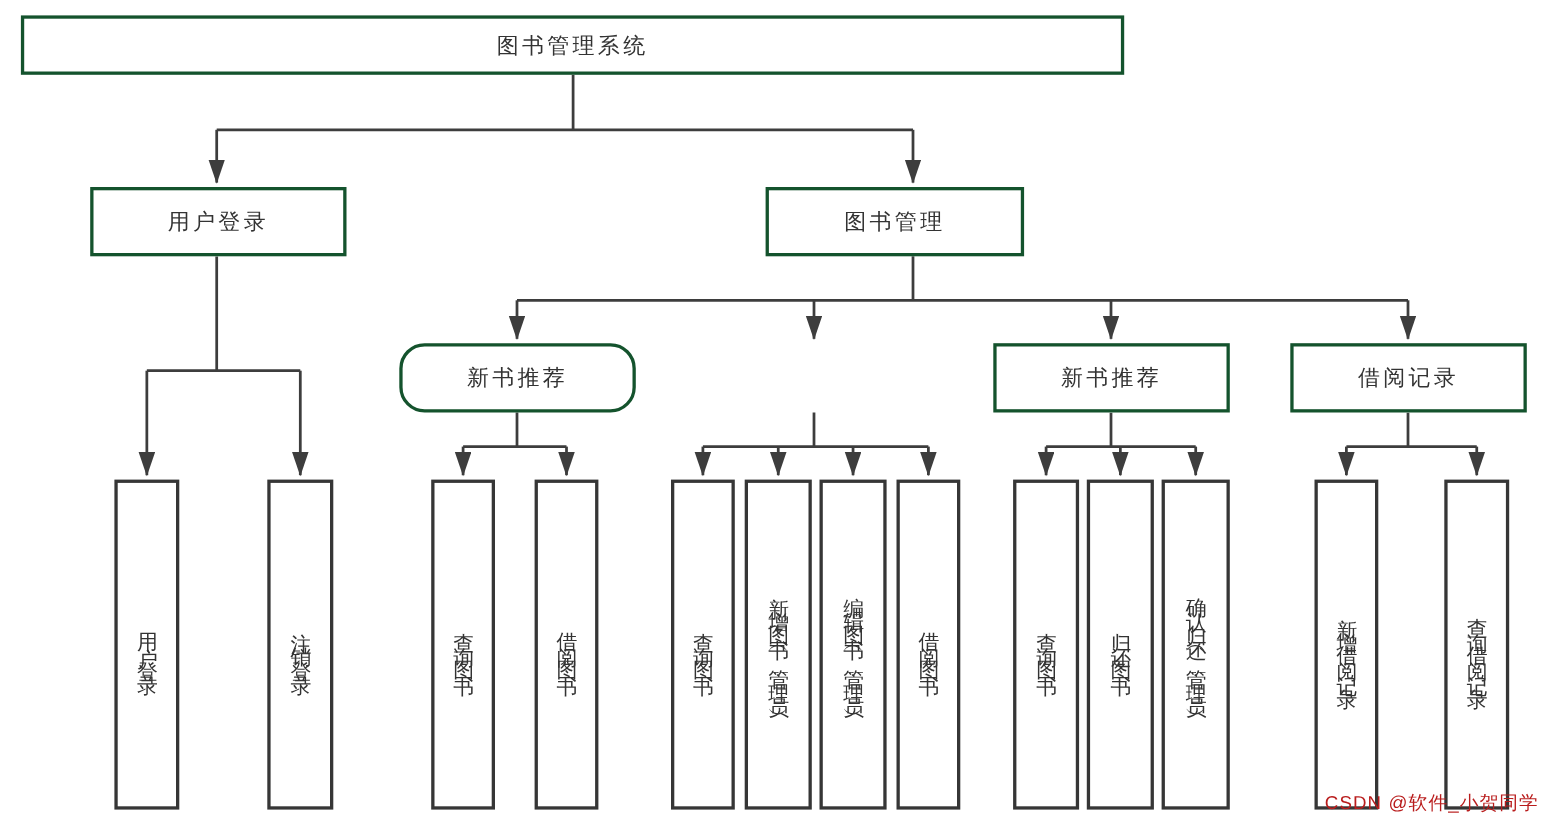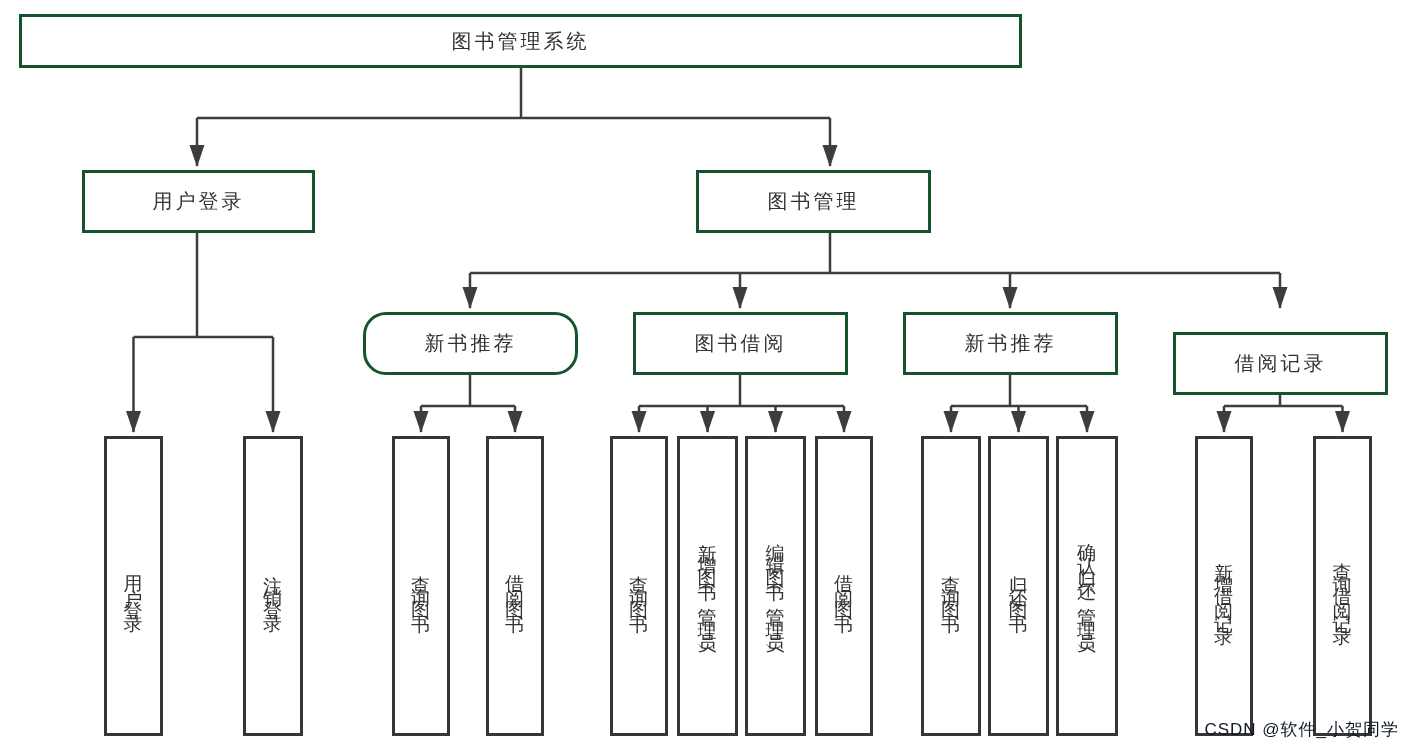--- a/index.html
+++ b/index.html
@@ -22,37 +22,37 @@
     writing-mode:vertical-rl;text-orientation:mixed;
     font-size:19px;line-height:1;letter-spacing:13px;
     max-height:292px;white-space:nowrap;
   }
   #n-root{left:19px;top:14px;width:1003px;height:54px;}
   #n-login{left:82px;top:170px;width:233px;height:63px;}
   #n-bookmgmt{left:696px;top:170px;width:235px;height:63px;}
   #n-newbook{left:363px;top:312px;width:215px;height:63px;border-radius:23px;}
   #n-borrow{left:633px;top:312px;width:215px;height:63px;}
   #n-current{left:903px;top:312px;width:215px;height:63px;}
-  #n-records{left:1173px;top:312px;width:215px;height:63px;margin-top:20px;}
+  #n-records{left:1173px;top:312px;width:215px;height:63px;}
   #lf1{left:104px;width:59px;}
   #lf2{left:243px;width:60px;}
   #lf3{left:392px;width:58px;}
   #lf4{left:486px;width:58px;}
   #lf5{left:610px;width:58px;}
   #lf6{left:677px;width:61px;}
   #lf7{left:745px;width:61px;}
   #lf8{left:815px;width:58px;}
   #lf9{left:921px;width:60px;}
   #lf10{left:988px;width:61px;}
   #lf11{left:1056px;width:62px;}
   #lf12{left:1195px;width:58px;}
   #lf13{left:1313px;width:59px;}
   .watermark{
     position:absolute;right:6px;bottom:6px;z-index:2;
-    font-size:17px;color:#0f172a;letter-spacing:1px;
+    font-size:17px;color:#b91c1c;letter-spacing:1px;
   }
 </style>
 </head>
 <body>
 
 <div class="canvas">
 
   <svg class="connectors" viewBox="0 0 1405 747" xmlns="http://www.w3.org/2000/svg">
     <defs>
       <marker id="arrow" markerUnits="userSpaceOnUse" markerWidth="26" markerHeight="17" refX="21" refY="7.5" orient="auto">
@@ -105,23 +105,20 @@
   <div class="node" id="n-login">
     <span>用户登录</span>
   </div>
   <div class="node" id="n-bookmgmt">
     <span>图书管理</span>
   </div>
 
   <div class="node" id="n-newbook">
     <span>新书推荐</span>
   </div>
-  <div class="node" id="n-borrow">
-    <span>图书借阅</span>
-  </div>
   <div class="node" id="n-current">
     <span>新书推荐</span>
   </div>
   <div class="node" id="n-records">
     <span>借阅记录</span>
   </div>
 
   <div class="leaf" id="lf1">
     <span class="v-label">用户登录</span>
   </div>

